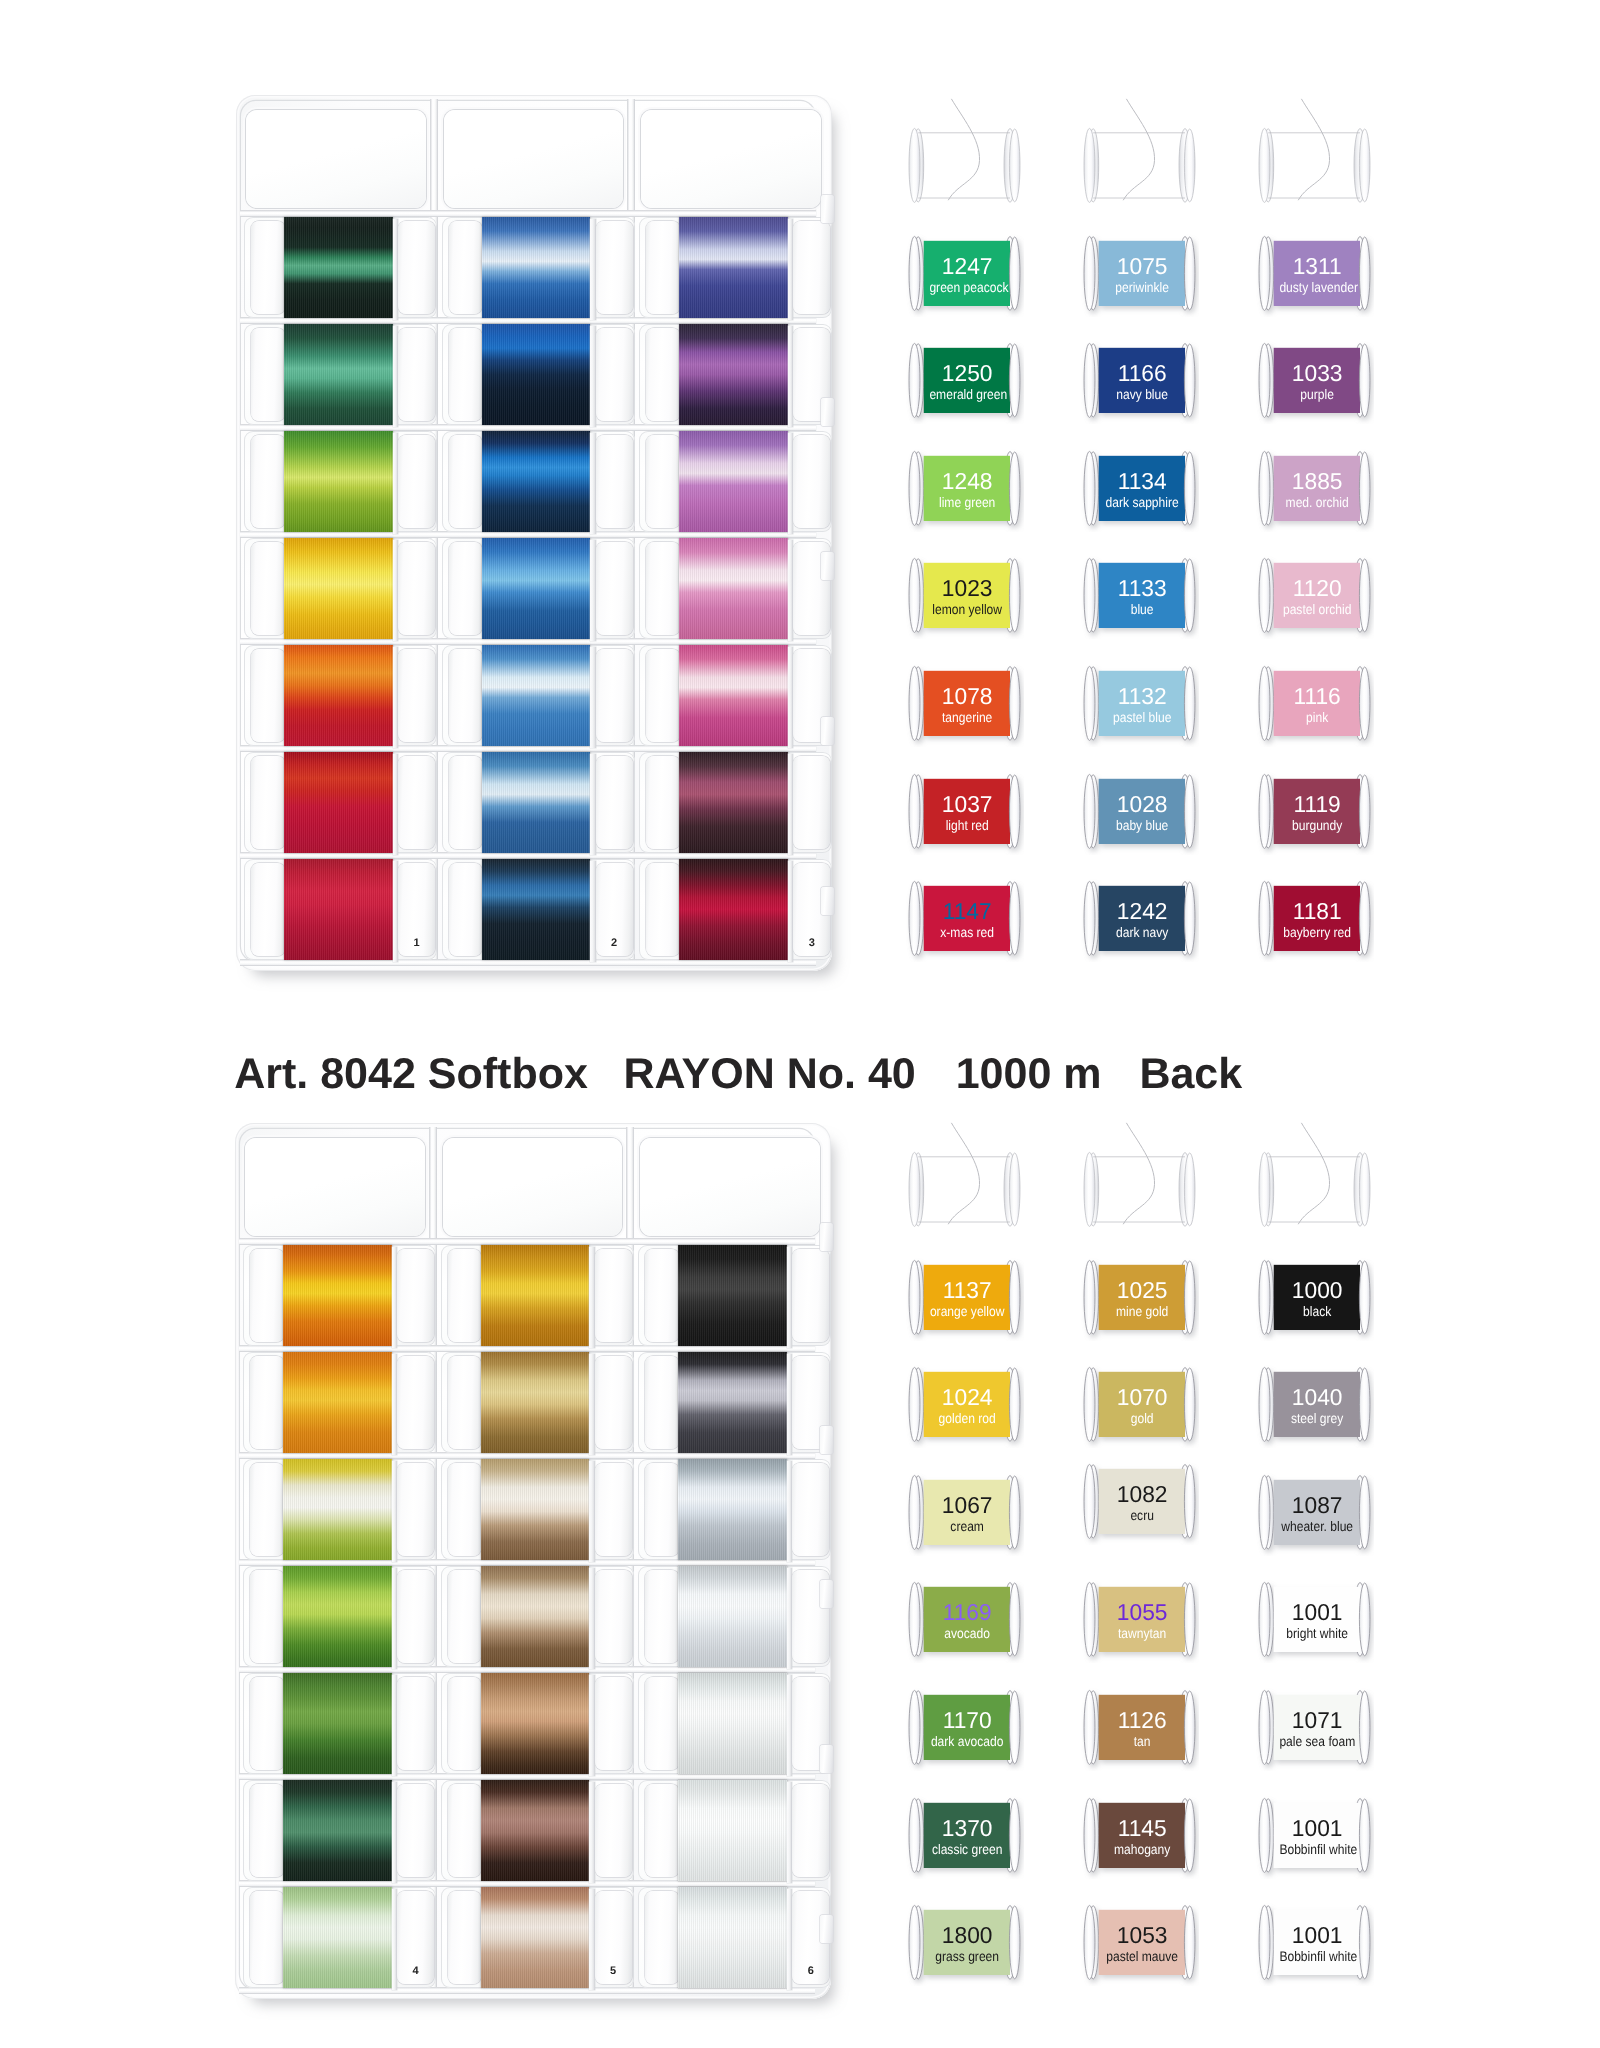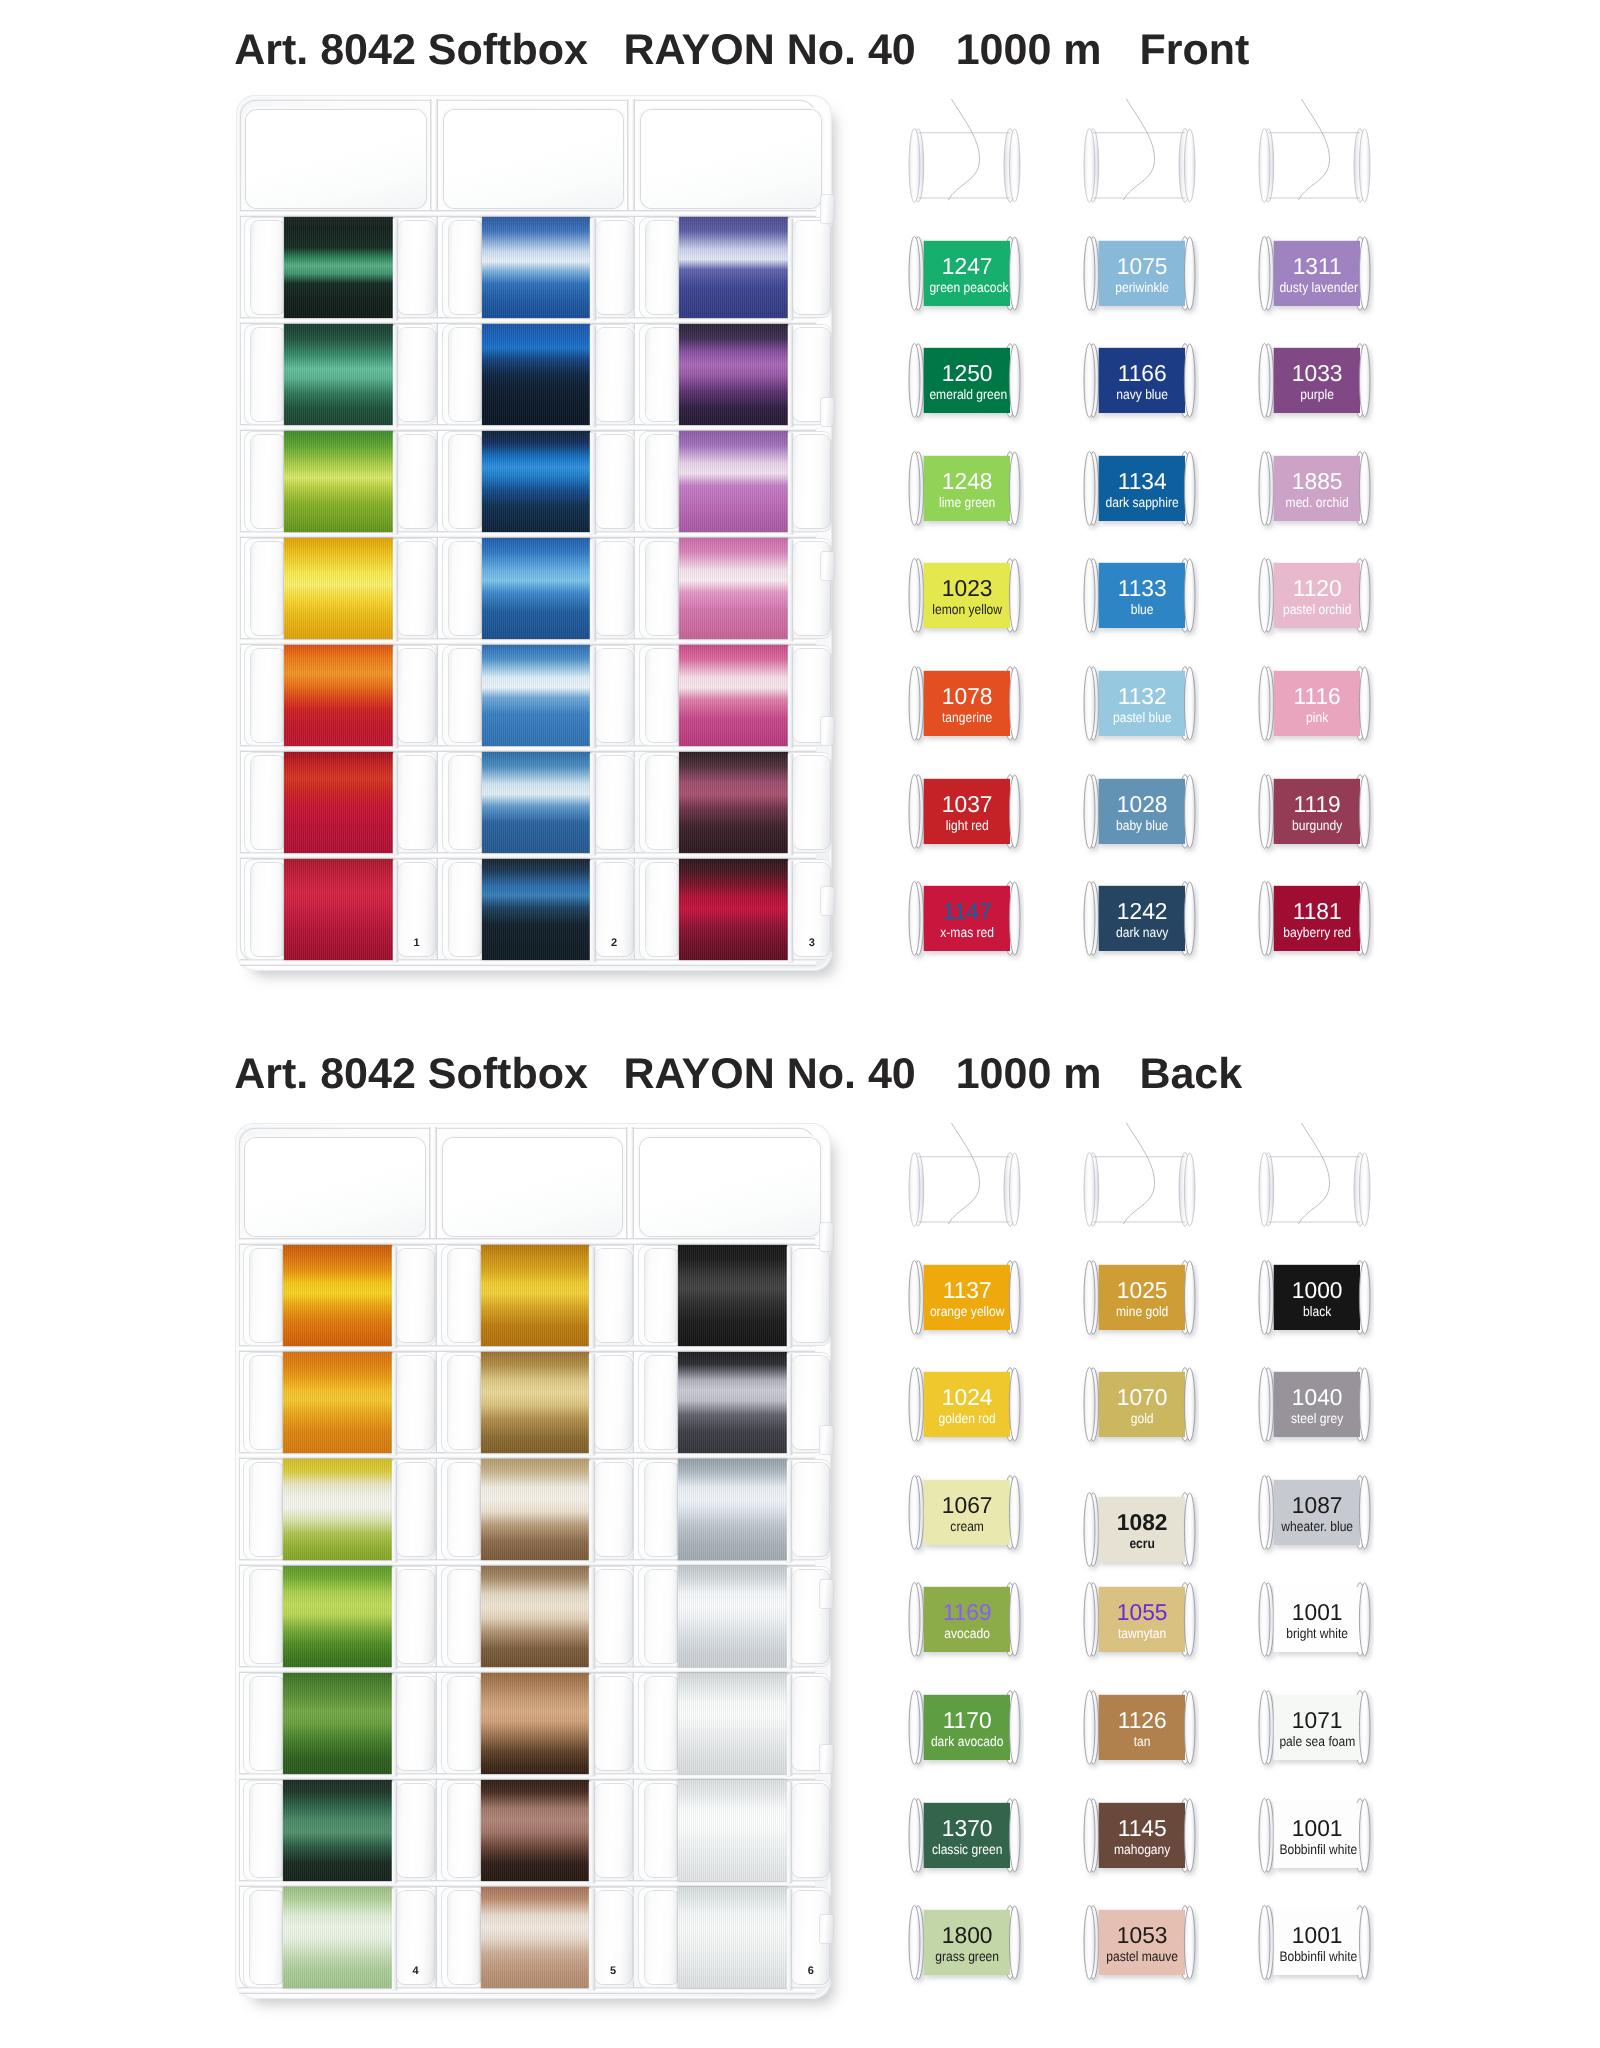--- a/index.html
+++ b/index.html
@@ -46,23 +46,20 @@
   .divV{position:absolute;background:linear-gradient(90deg,
        #cfd1d5 0%,#fdfdfe 30%,#ffffff 52%,#f2f3f4 76%,#cbcdd2 100%);}
   .divH{position:absolute;background:linear-gradient(180deg,
        #cfd1d5 0%,#fdfdfe 32%,#ffffff 55%,#f0f1f3 80%,#c9cbd0 100%);}
   .frame{position:absolute;border-radius:15px;box-shadow:0 0 0 1.2px rgba(216,218,222,.9);}
 </style>
 </head>
 <body>
 
 <div class="section" style="top:0">
-  <div class="sec-title" style="top:29px">
-    <i>Art. 8042 Softbox</i><i class="sp-w1"></i><i>RAYON No. 40</i><i class="sp-w2"></i><i>1000 m</i><i class="sp-w3"></i><i>Front</i>
-  </div>
   <div class="boxphoto" style="left:236px;top:95px;width:596px;height:876px">
       <div class="box-shell"></div>
       <div class="frame" style="left:5px;top:6px;width:574px;height:860px"></div>
       <div class="toprow" style="left:10px;top:15px;width:179.6px;height:98px"></div>
       <div class="toprow" style="left:207.6px;top:15px;width:179.6px;height:98px"></div>
       <div class="toprow" style="left:405.2px;top:15px;width:179.6px;height:98px"></div>
       <div class="divV" style="left:193.6px;top:4px;width:8px;height:862px"></div>
       <div class="divV" style="left:391.2px;top:4px;width:8px;height:862px"></div>
       <div class="divH" style="left:4px;top:114.5px;width:576px;height:7px"></div>
       <div class="divH" style="left:4px;top:221.6px;width:576px;height:7px"></div>
@@ -1495,21 +1492,21 @@
             <ellipse cx="9.2" cy="37.4" rx="5.5" ry="36.6" fill="url(#frg34)" stroke="#96969e" stroke-width=".85"></ellipse>
             <ellipse cx="101" cy="37.4" rx="6" ry="36.8" fill="url(#frg34)" stroke="#96969e" stroke-width=".85"></ellipse>
             <rect x="14.7" y="4.8" width="86.3" height="65.2" fill="#CBB760"></rect>
             <ellipse cx="5.5" cy="37.4" rx="5.5" ry="37" fill="url(#flg34)" stroke="#96969e" stroke-width=".85"></ellipse>
             <ellipse cx="105.7" cy="37.4" rx="5.3" ry="36.4" fill="url(#flg34)" stroke="#96969e" stroke-width=".85"></ellipse>
           </g>
         </svg>
         <div class="lbl code" style="color:#ffffff">1070</div>
         <div class="lbl nm" style="color:#ffffff">gold</div>
       </div>
-      <div class="spool" style="left: 175px; top: 346px; font-weight: bold;">
+      <div class="spool" style="left: 175px; top: 318px;">
         <svg width="118" height="86" viewBox="-3 -5 118 86" style="top:-5px">
           <defs>
             <linearGradient id="flg35" x1="0" y1="0" x2="1" y2="0">
               <stop offset="0" stop-color="#dcdde2"></stop>
               <stop offset=".16" stop-color="#f2f3f5"></stop>
               <stop offset=".42" stop-color="#ffffff"></stop>
               <stop offset=".66" stop-color="#fbfbfd"></stop>
               <stop offset=".86" stop-color="#e8e9ee"></stop>
               <stop offset="1" stop-color="#d4d5db"></stop>
             </linearGradient>

